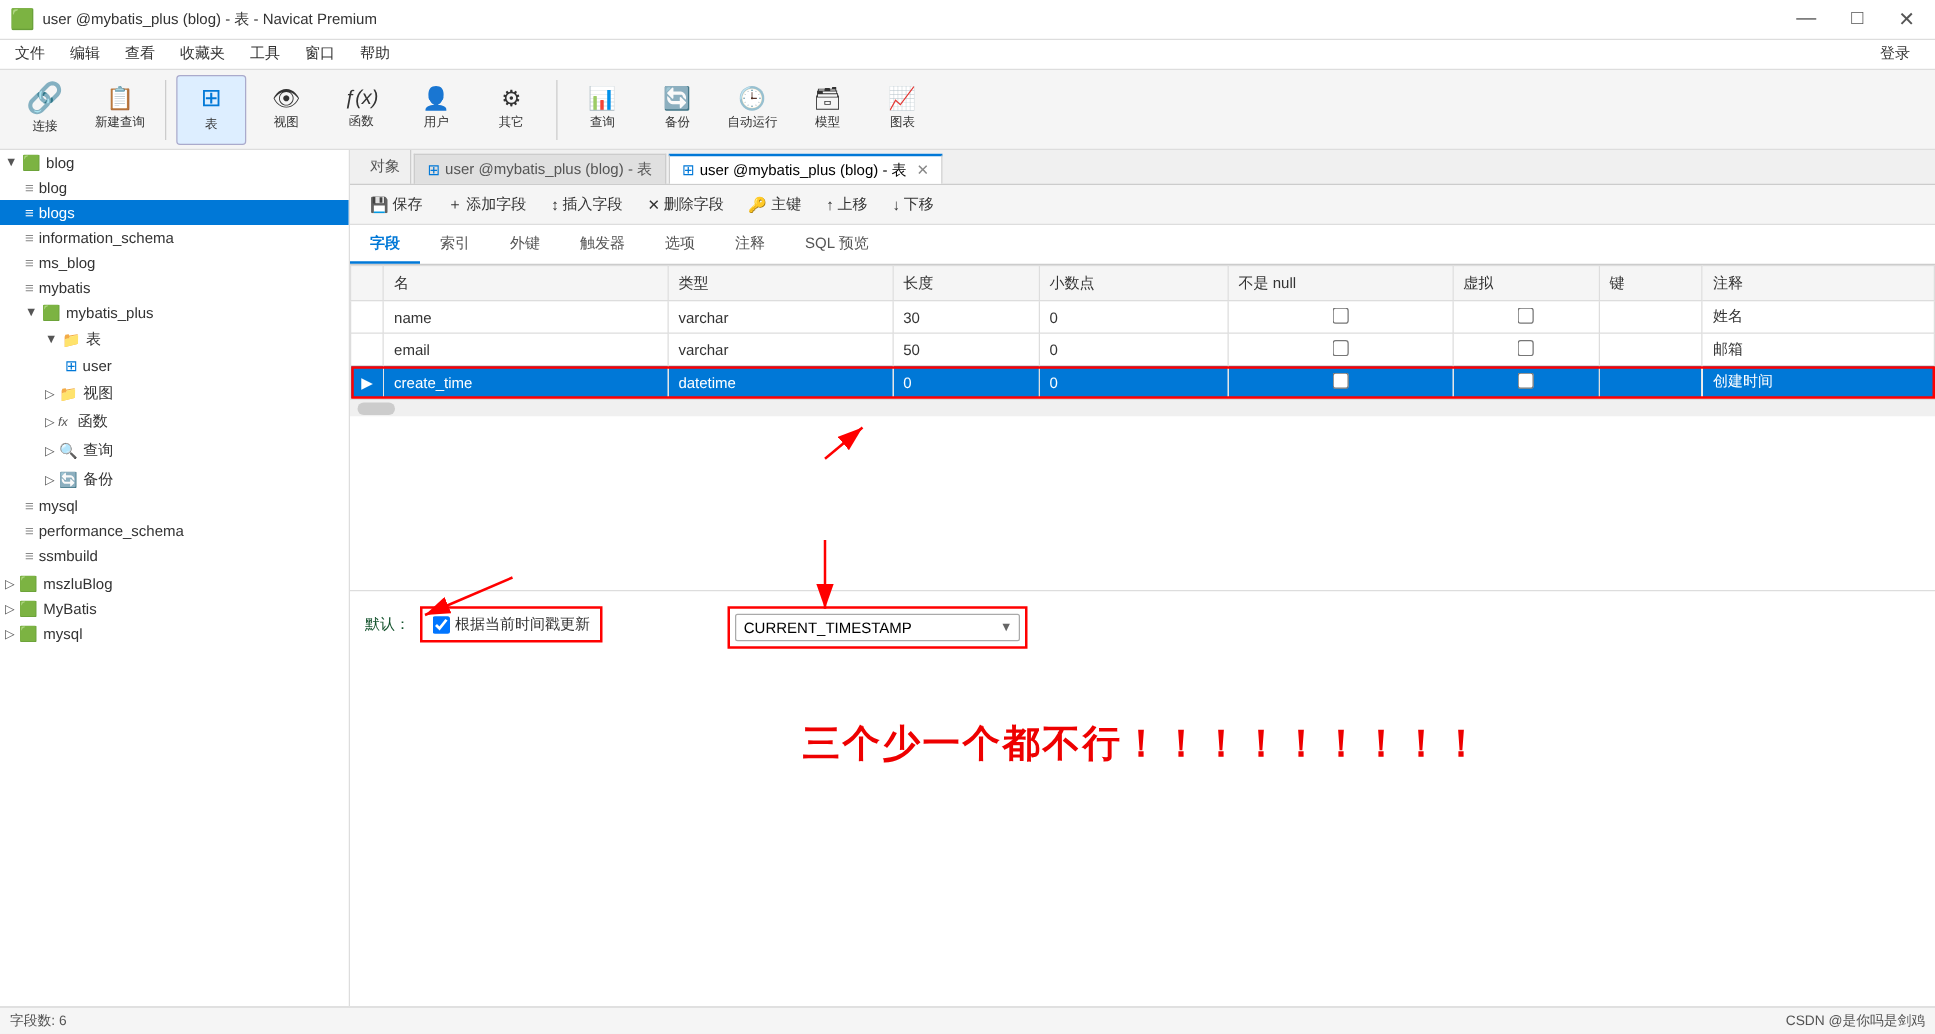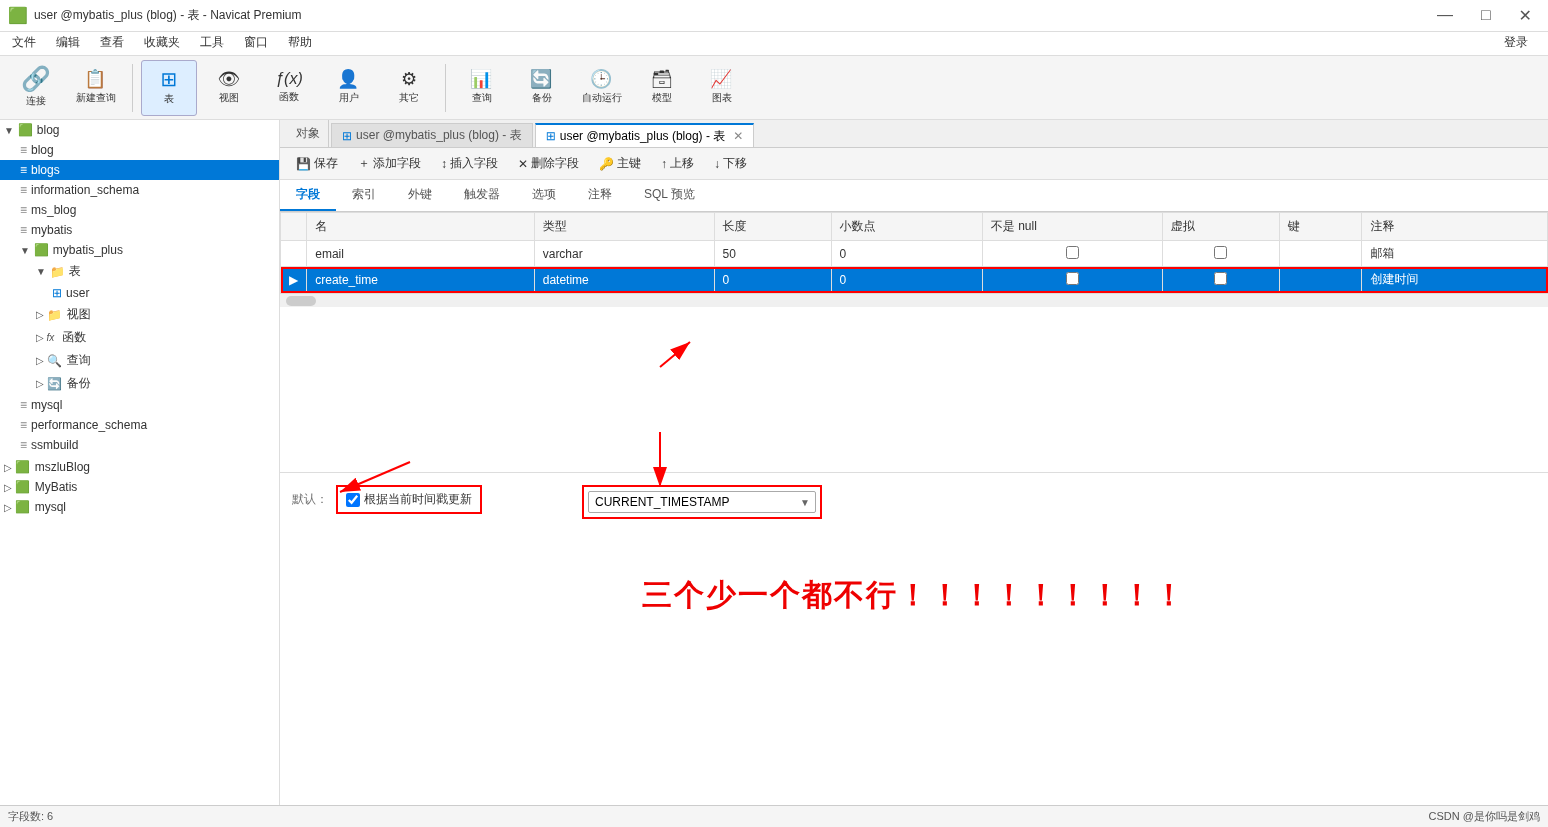--- a/index.html
+++ b/index.html
@@ -492,20 +492,31 @@
             <th>小数点</th>
             <th>不是 null</th>
             <th>虚拟</th>
             <th>键</th>
             <th>注释</th>
           </tr>
         </thead>
         <tbody>
           <tr>
             <td></td>
+            <td>name</td>
+            <td>varchar</td>
+            <td>30</td>
+            <td>0</td>
+            <td class="checkbox-cell"><input type="checkbox" style=""></td>
+            <td class="checkbox-cell"><input type="checkbox" style=""></td>
+            <td></td>
+            <td>姓名</td>
+          </tr>
+          <tr>
+            <td></td>
             <td>email</td>
             <td>varchar</td>
             <td>50</td>
             <td>0</td>
             <td class="checkbox-cell"><input type="checkbox" style=""></td>
             <td class="checkbox-cell"><input type="checkbox" style=""></td>
             <td></td>
             <td>邮箱</td>
           </tr>
 
@@ -529,21 +540,21 @@
       </div>
     </div>
 
     <div class="bottom-panel">
 
       <div style="display:flex; align-items:flex-start; gap:60px; position:relative; padding-top:4px;">
 
         <div style="display:flex; flex-direction:column; align-items:flex-start;">
 
           <div style="display:flex; align-items:center; gap:8px;">
-            <span style="font-size:12px; color:#737373;">默认：</span>
+            <span style="font-size:12px; color:#14532d;">默认：</span>
 
             <div style="border: 2px solid red; padding: 4px 8px; display:inline-flex; align-items:center; gap:4px;">
               <input type="checkbox" checked="" style="width: 14px; height: 14px;">
               <span style="font-size:12px; color:#333;">根据当前时间戳更新</span>
             </div>
           </div>
         </div>
 
         <div style="display:flex; flex-direction:column; align-items:flex-start; margin-left: 40px;">
           <div style="border: 2px solid red; padding: 4px; display:inline-block;">

